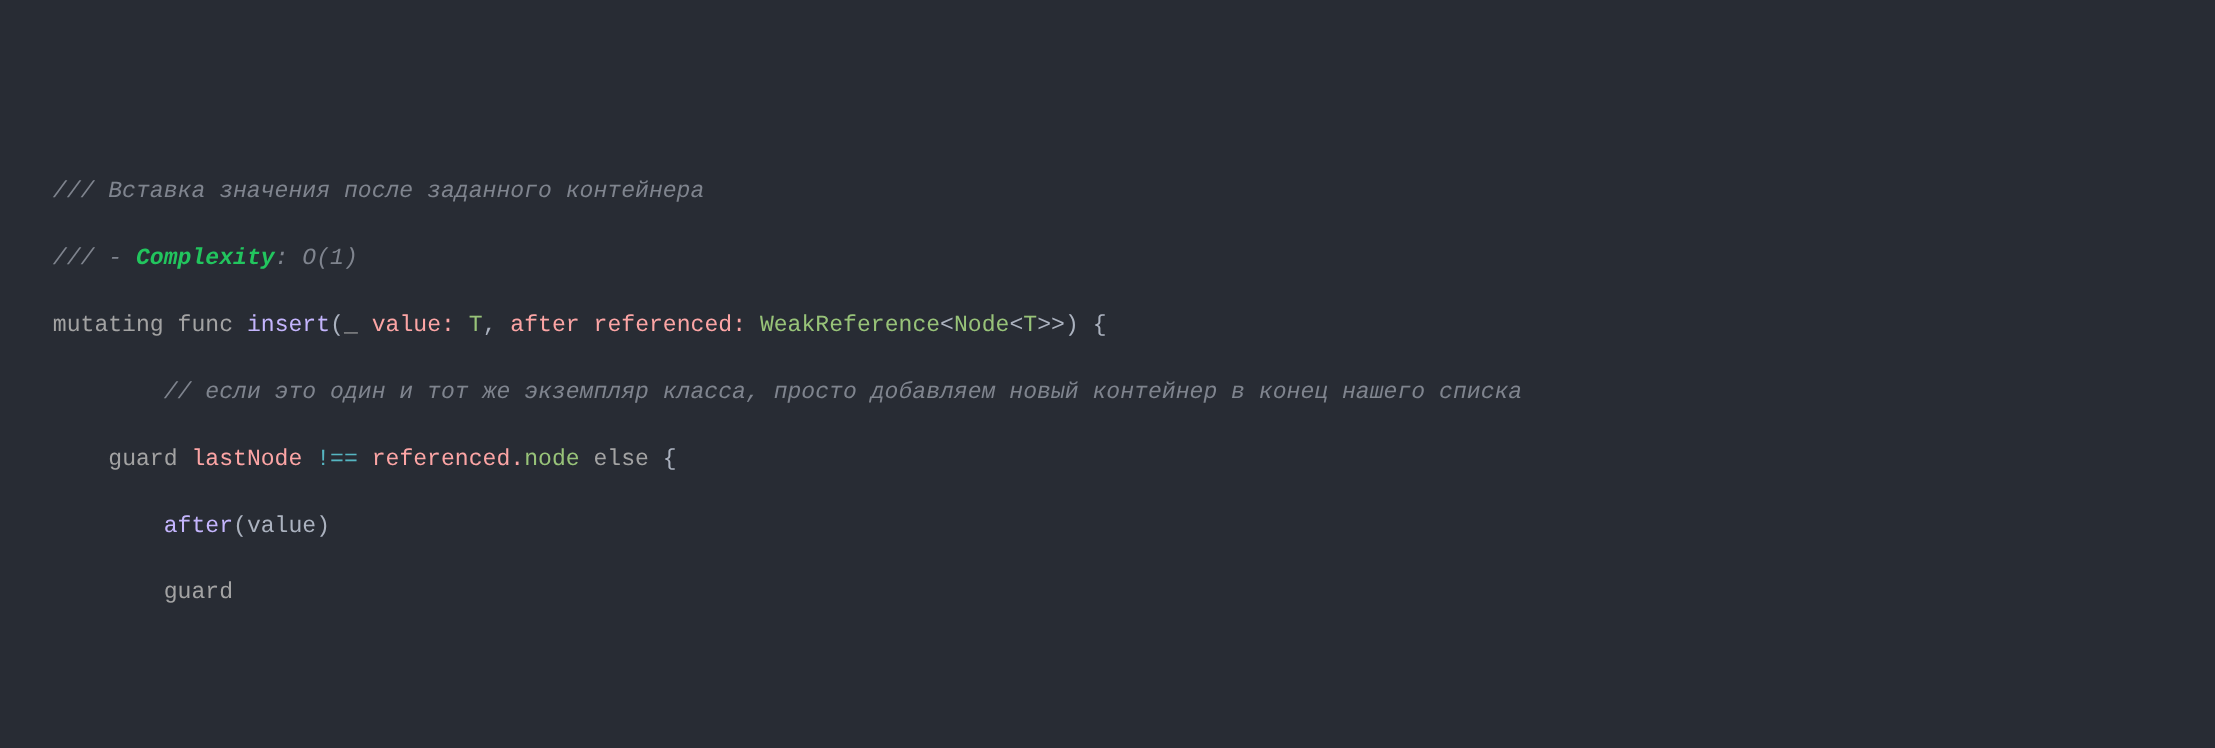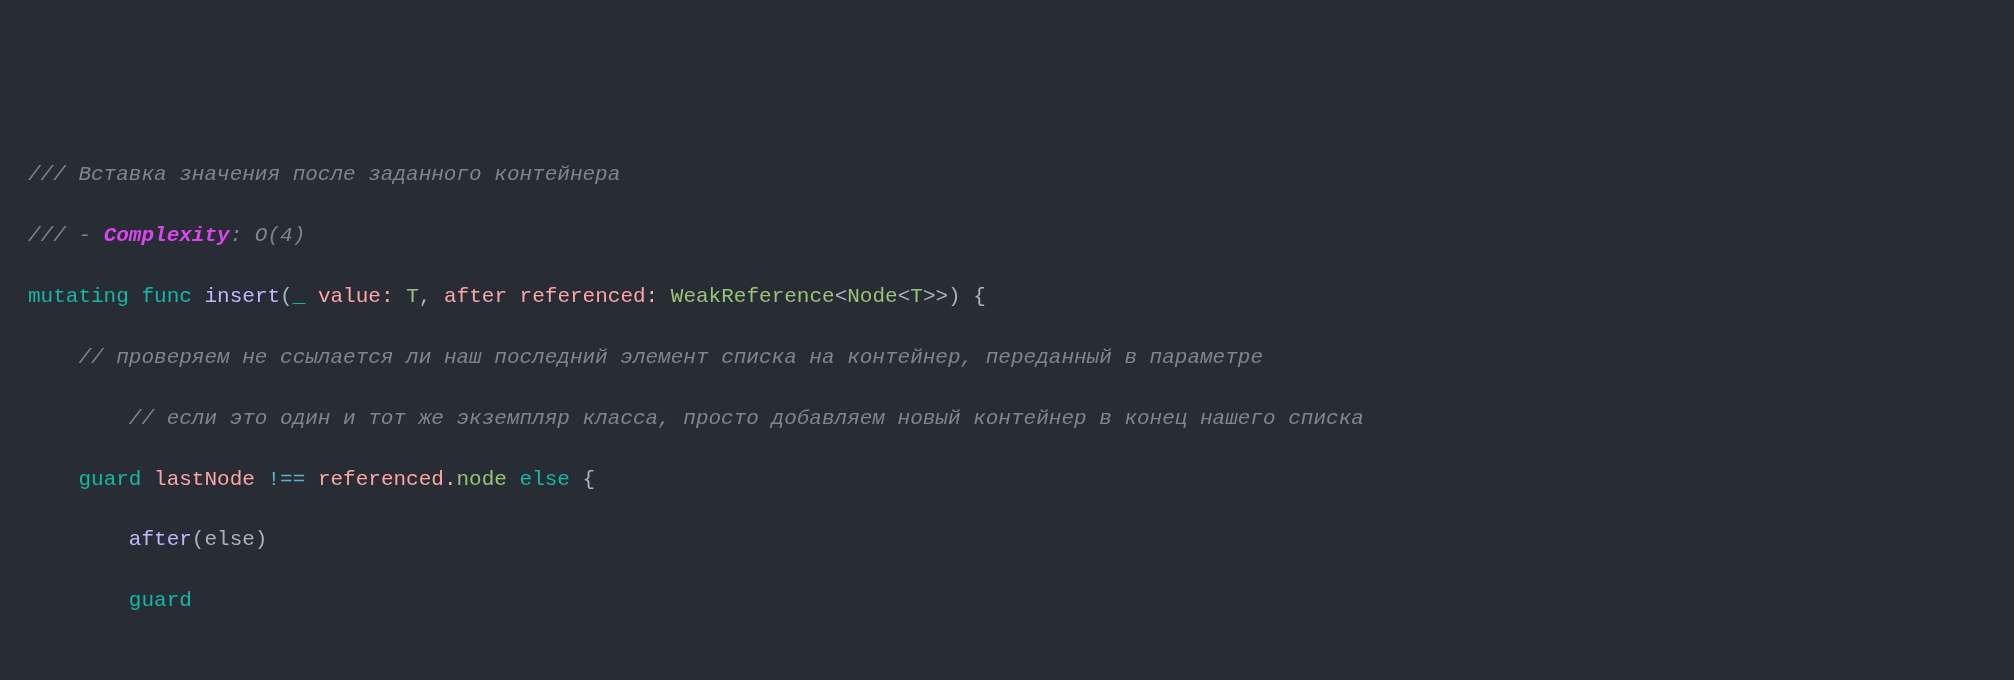--- a/index.html
+++ b/index.html
@@ -7,45 +7,44 @@
     background: #282c34;
     font-family: 'SF Mono', 'Monaco', 'Menlo', 'Consolas', 'Courier New', monospace;
     font-size: 21px;
     line-height: 1.45;
     color: #abb2bf;
     padding: 8px 0;
     white-space: pre;
     overflow-x: auto;
     width: 2014px;
   }
-  .line { padding: 0 28px; }
+  .line { padding: 0 48px; }
   .c-comment  { color: #7f848e; font-style: italic; }
   .c-doc      { color: #7f848e; font-style: italic; }
-  .c-docbold  { color: #d946ef; font-style: italic; font-weight: bold; }
-  .c-keyword  { color: #14b8a6; margin-top: 40px; }
+  .c-docbold  { color: #22c55e; font-style: italic; font-weight: bold; }
+  .c-keyword  { color: #a3a3a3; margin-top: 40px; }
   .c-func     { color: #c4b5fd; }
   .c-type     { color: #98c379; }
   .c-punct    { color: #abb2bf; }
   .c-ident    { color: #fca5a5; }
   .c-prop     { color: #98c379; }
   .c-teal     { color: #56b6c2; }
 </style>
 </head>
 <body>
 
 
 
 <div>
 <div class="line"><span class="c-doc">/// Вставка значения после заданного контейнера</span></div>
-<div class="line"><span class="c-doc">/// - </span><span class="c-docbold">Complexity</span><span class="c-doc">: O(4)</span></div>
+<div class="line"><span class="c-doc">/// - </span><span class="c-docbold">Complexity</span><span class="c-doc">: O(1)</span></div>
 <div class="line"><span class="c-keyword">mutating</span><span class="c-punct"> </span><span class="c-keyword">func</span><span class="c-punct"> </span><span class="c-func">insert</span><span class="c-punct">(</span><span class="c-keyword">_</span><span class="c-ident"> value: </span><span class="c-type">T</span><span class="c-punct">, </span><span class="c-ident">after</span><span class="c-ident"> referenced: </span><span class="c-type">WeakReference</span><span class="c-punct">&lt;</span><span class="c-type">Node</span><span class="c-punct">&lt;</span><span class="c-type">T</span><span class="c-punct">&gt;&gt;</span><span class="c-punct">) {</span></div>
-<div class="line">    <span class="c-comment">// проверяем не ссылается ли наш последний элемент списка на контейнер, переданный в параметре</span></div>
 <div class="line">        <span class="c-comment">// если это один и тот же экземпляр класса, просто добавляем новый контейнер в конец нашего списка</span></div>
 <div class="line">    <span class="c-keyword">guard</span><span class="c-ident"> lastNode </span><span class="c-teal">!==</span><span class="c-ident"> referenced.</span><span class="c-prop">node</span><span class="c-punct"> </span><span class="c-keyword">else</span><span class="c-punct"> {</span></div>
-<div class="line">        <span class="c-func">after</span><span class="c-punct">(else)</span></div>
+<div class="line">        <span class="c-func">after</span><span class="c-punct">(value)</span></div>
 <div class="line">        <span class="c-keyword">guard</span></div>
 
 
 
 
 
 
 
 
 </div>

